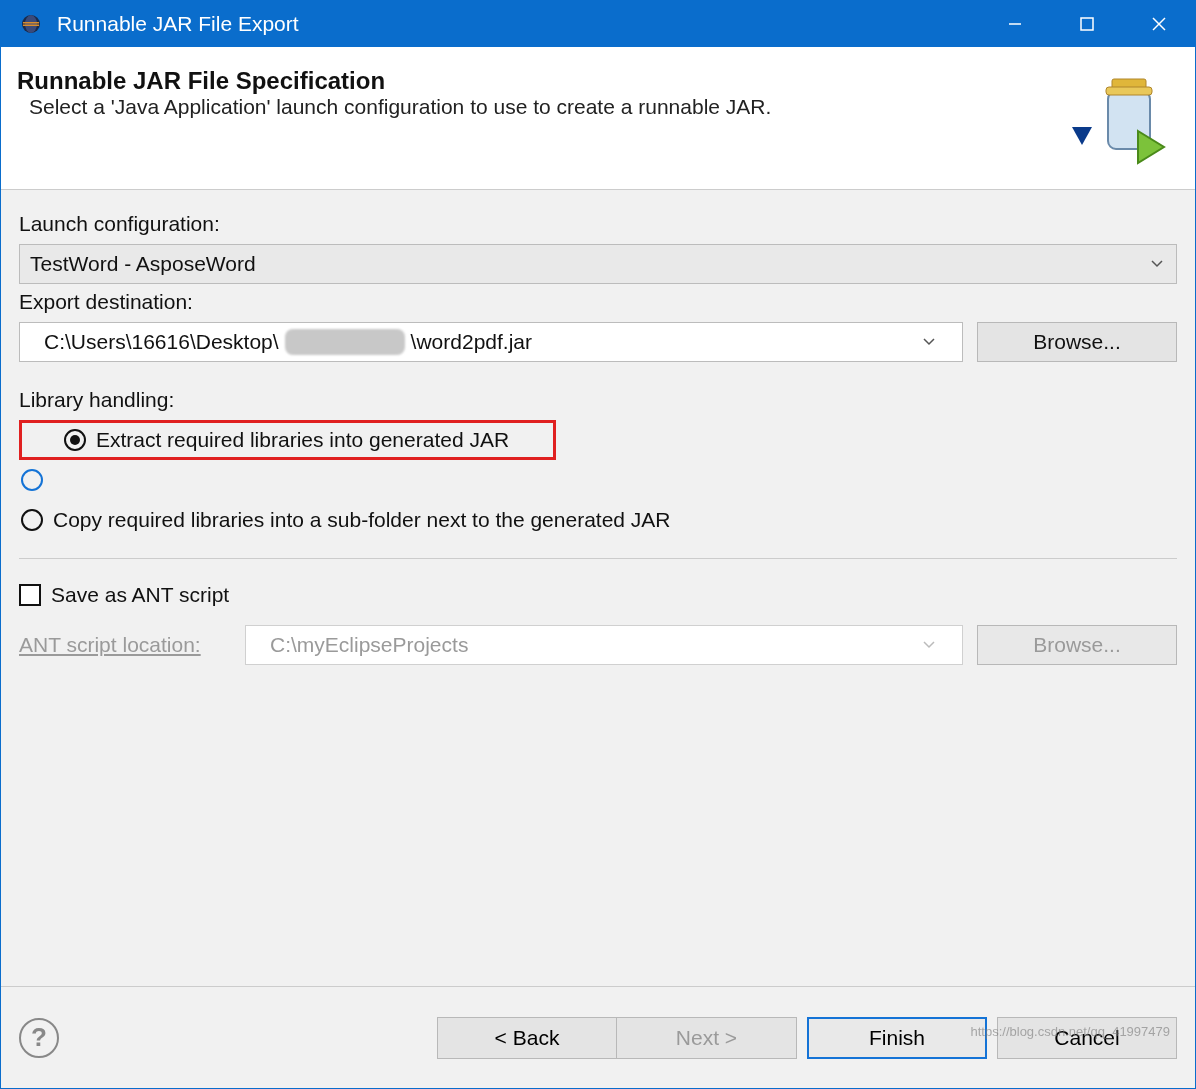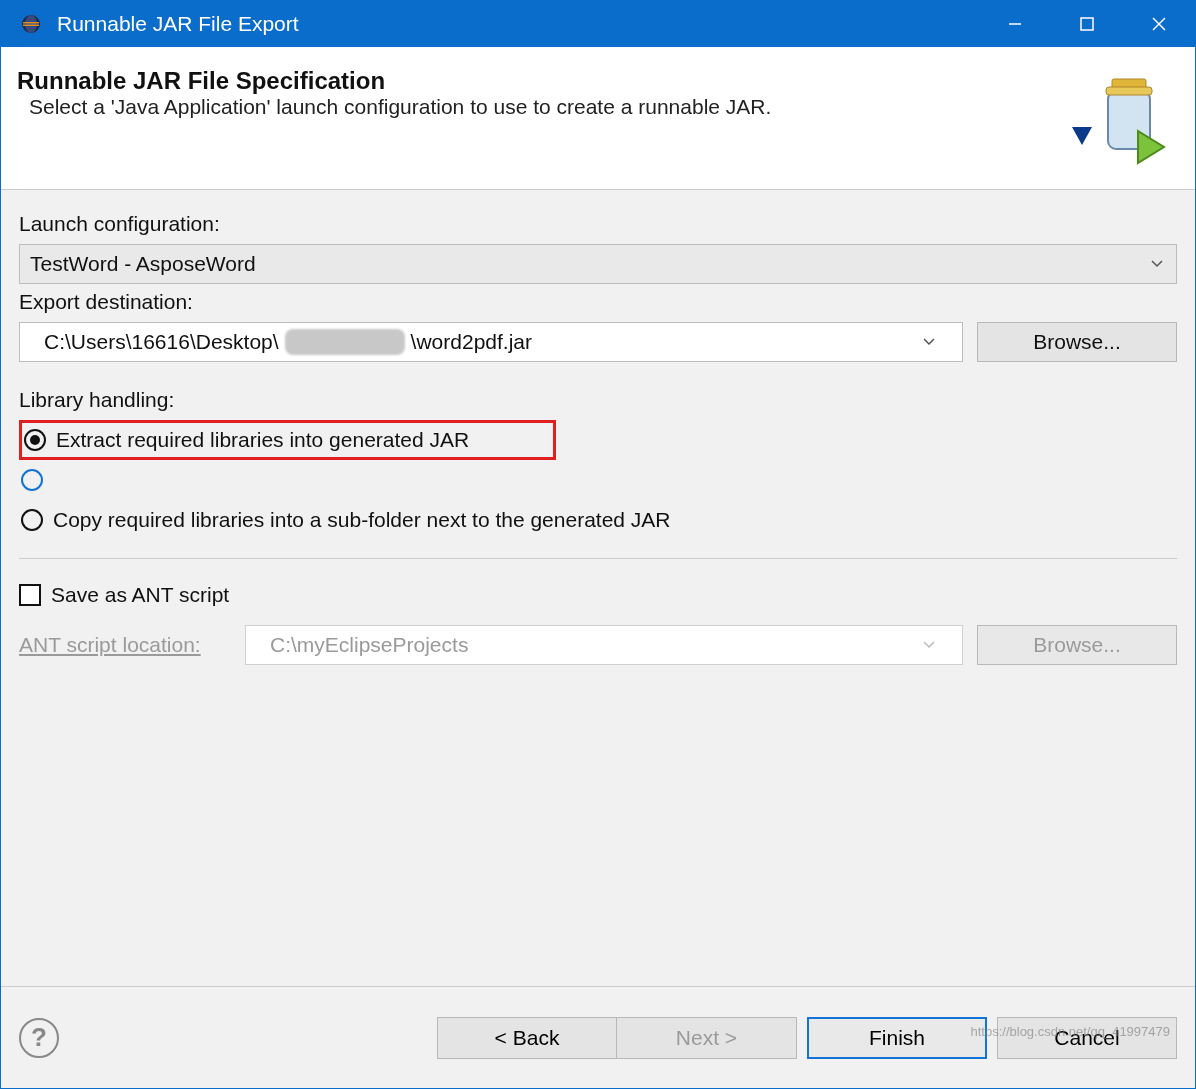--- a/index.html
+++ b/index.html
@@ -124,20 +124,21 @@
 
   .radio-row {
     display: flex; align-items: center;
     height: 40px;
     gap: 10px;
   }
   .radio-row.highlight {
     border: 3px solid #e02020;
     padding: 2px 4px 2px 0;
     width: 537px;
+    justify-content: center;
   }
   .radio {
     width: 22px; height: 22px;
     border: 2px solid #111;
     border-radius: 50%;
     display: inline-flex; align-items: center; justify-content: center;
     margin-left: 2px;
   }
   .radio.sel::after {
     content: "";

